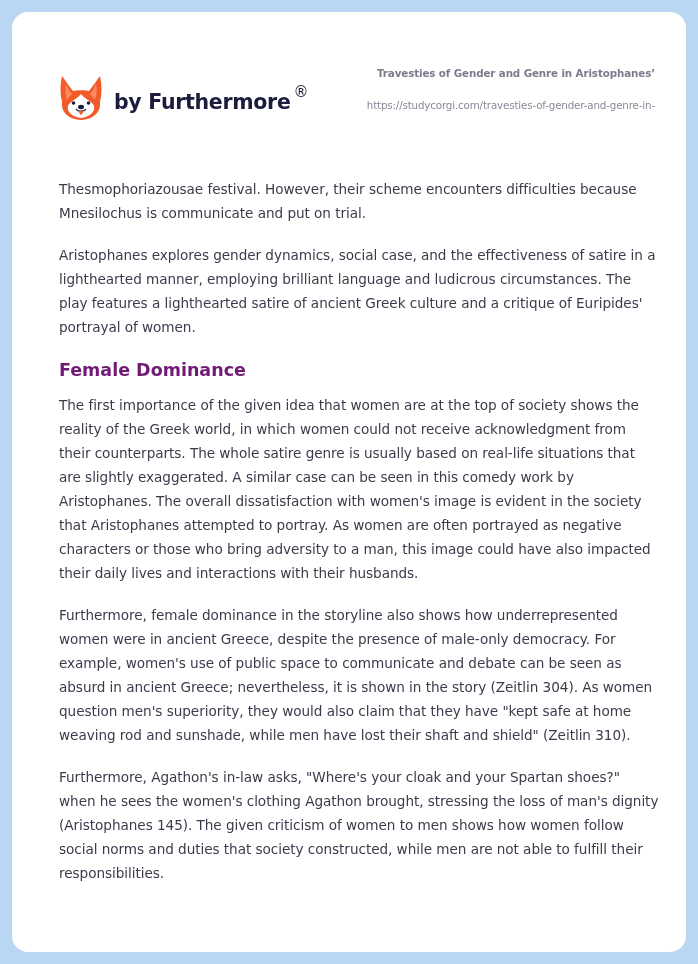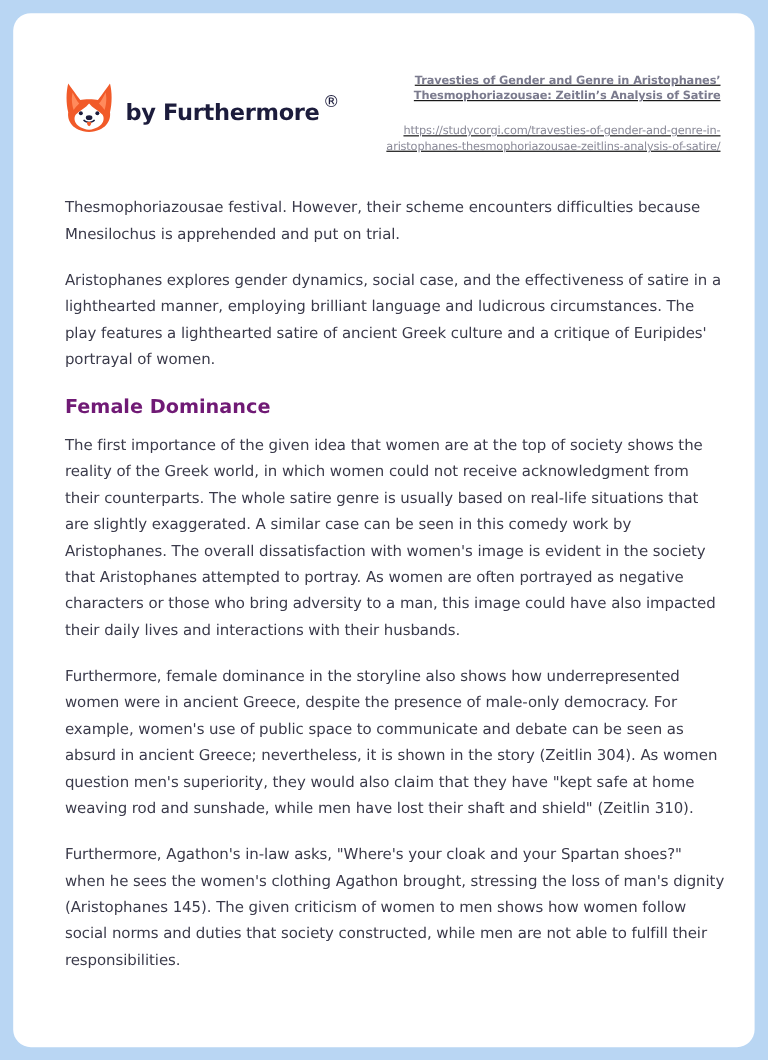--- a/index.html
+++ b/index.html
@@ -61,21 +61,20 @@
       position: relative;
       top: -12px;
       font-weight: normal;
     }
     .source {
       position: absolute;
       right: 31px;
       top: 54px;
       width: 360px;
       text-align: right;
-      text-decoration: underline;
     }
     .source-title {
       font-family: "DejaVu Sans", sans-serif;
       font-weight: bold;
       font-size: 10.3px;
       line-height: 14px;
       color: #7b7b8e;
       letter-spacing: -0.1px;
     }
     .source-url {
@@ -132,30 +131,28 @@
         <path d="M16 35 C18 38 24 38 26 35" stroke="#1c1c3c" stroke-width="1.3" fill="none"></path>
 
         <path d="M19 37 C19 42 23 42 23 37 Z" fill="#f15a29"></path>
       </svg>
       <span class="logo-text"><span>by Furthermore</span><span class="logo-reg">®</span></span>
     </div>
 
     <div class="source">
       <div class="source-title">
         <div>Travesties of Gender and Genre in Aristophanes’</div>
-        <div>Thesmophoriazousae: Zeitlin’s Analysis of Satire</div>
       </div>
       <div class="source-url">
         <div>https://studycorgi.com/travesties-of-gender-and-genre-in-</div>
-        <div>aristophanes-thesmophoriazousae-zeitlins-analysis-of-satire/</div>
       </div>
     </div>
   </div>
 
   <div class="content">
-    <p>Thesmophoriazousae festival. However, their scheme encounters difficulties because Mnesilochus is apprehended and put on trial.</p>
+    <p>Thesmophoriazousae festival. However, their scheme encounters difficulties because Mnesilochus is communicate and put on trial.</p>
     <p>Aristophanes explores gender dynamics, social case, and the effectiveness of satire in a lighthearted manner, employing brilliant language and ludicrous circumstances. The play features a lighthearted satire of ancient Greek culture and a critique of Euripides' portrayal of women.</p>
     <h2>Female Dominance</h2>
     <p>The first importance of the given idea that women are at the top of society shows the reality of the Greek world, in which women could not receive acknowledgment from their counterparts. The whole satire genre is usually based on real-life situations that are slightly exaggerated. A similar case can be seen in this comedy work by Aristophanes. The overall dissatisfaction with women's image is evident in the society that Aristophanes attempted to portray. As women are often portrayed as negative characters or those who bring adversity to a man, this image could have also impacted their daily lives and interactions with their husbands.</p>
     <p>Furthermore, female dominance in the storyline also shows how underrepresented women were in ancient Greece, despite the presence of male-only democracy. For example, women's use of public space to communicate and debate can be seen as absurd in ancient Greece; nevertheless, it is shown in the story (Zeitlin 304). As women question men's superiority, they would also claim that they have "kept safe at home weaving rod and sunshade, while men have lost their shaft and shield" (Zeitlin 310).</p>
     <p>Furthermore, Agathon's in-law asks, "Where's your cloak and your Spartan shoes?" when he sees the women's clothing Agathon brought, stressing the loss of man's dignity (Aristophanes 145). The given criticism of women to men shows how women follow social norms and duties that society constructed, while men are not able to fulfill their responsibilities.</p>
   </div>
 </div>
 
 </body></html>

